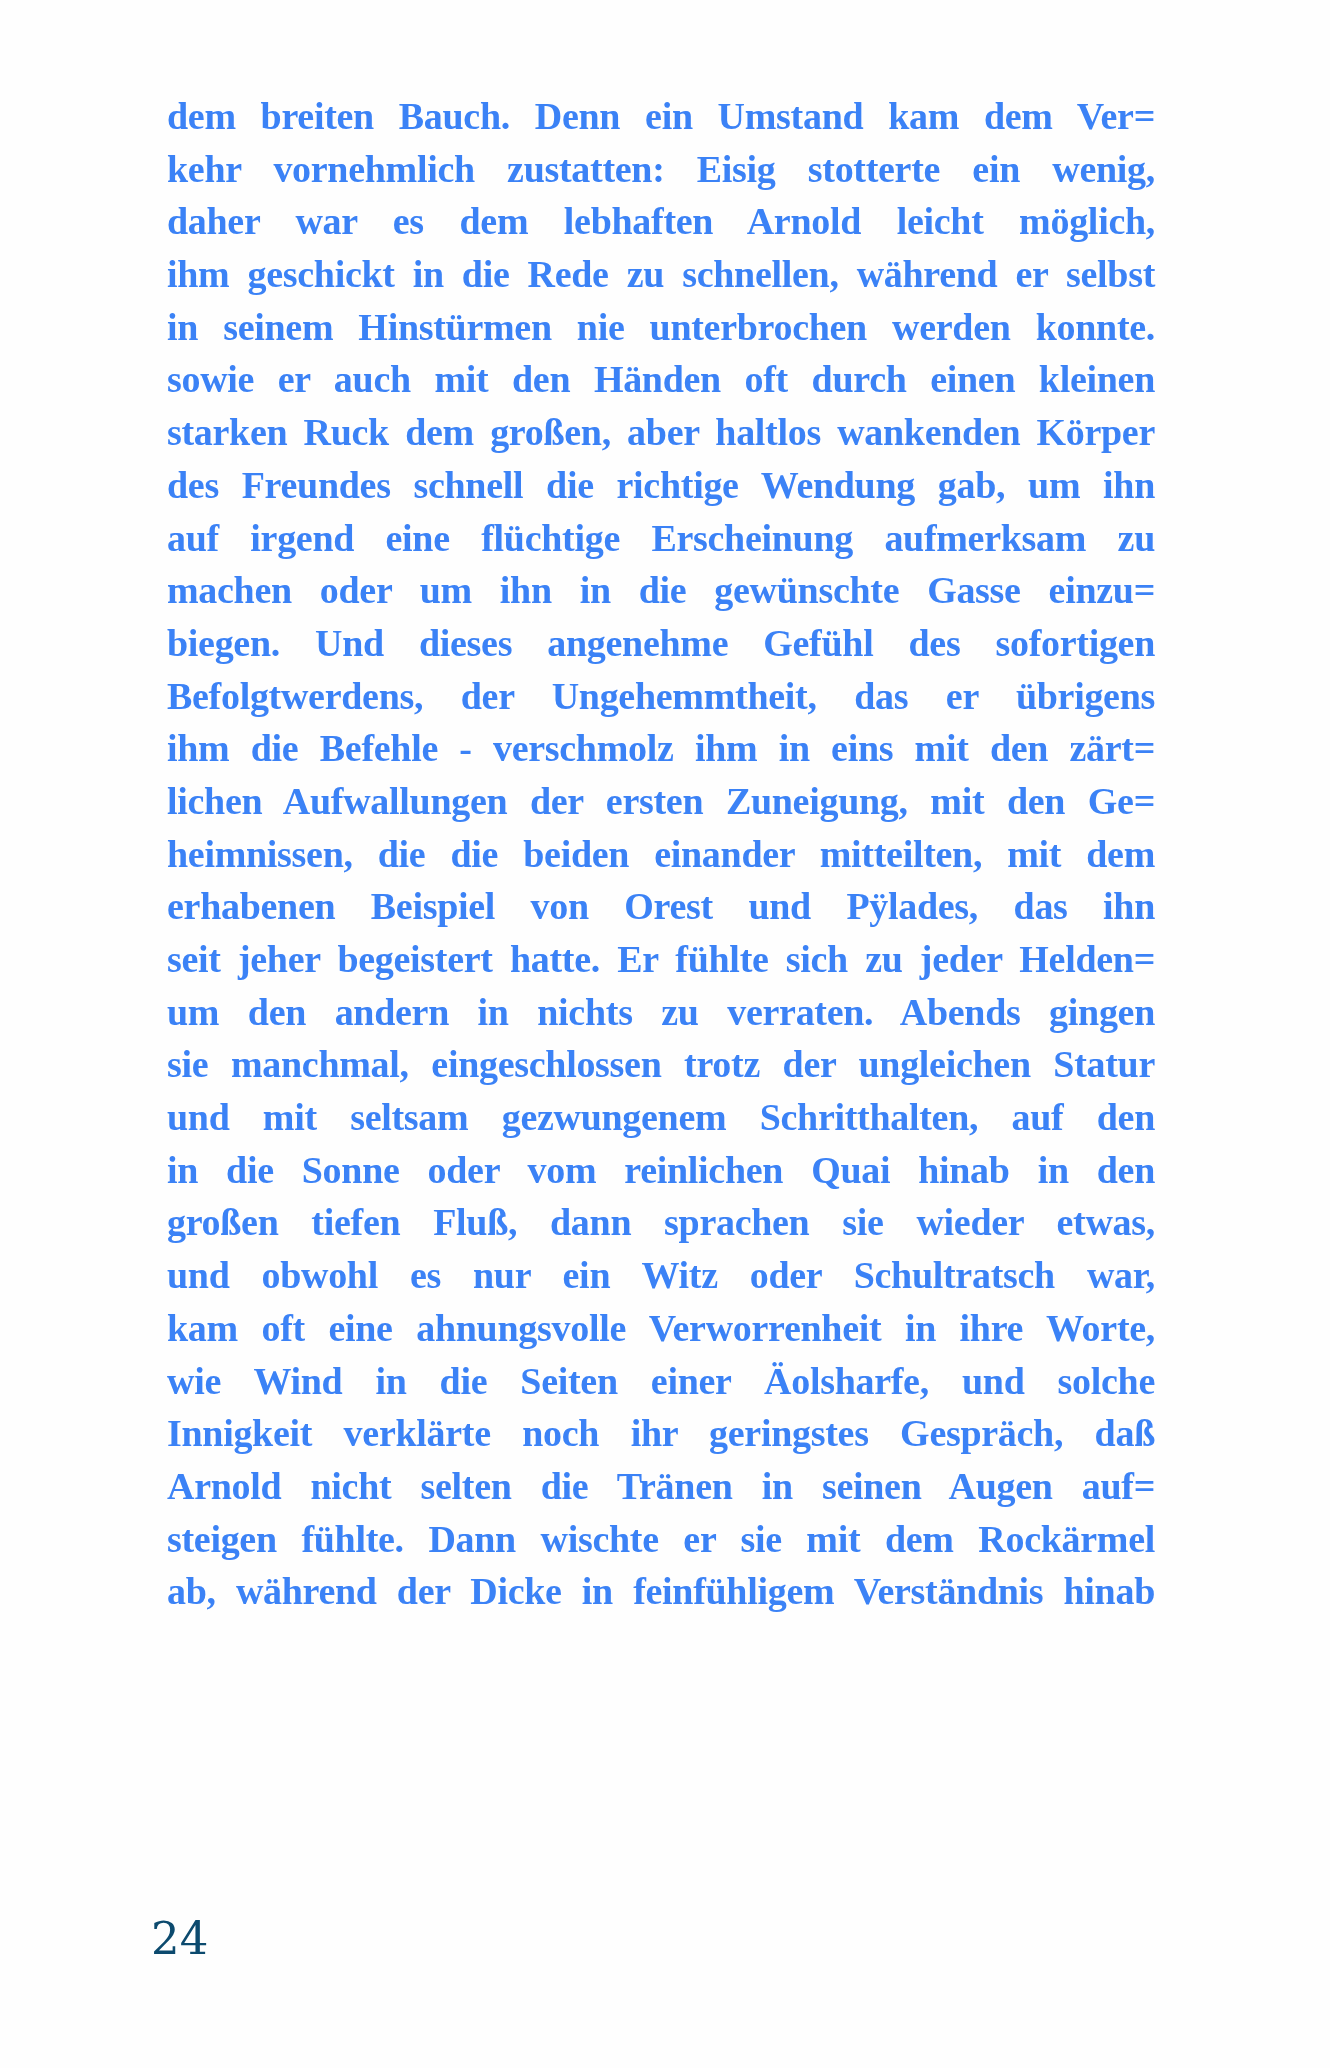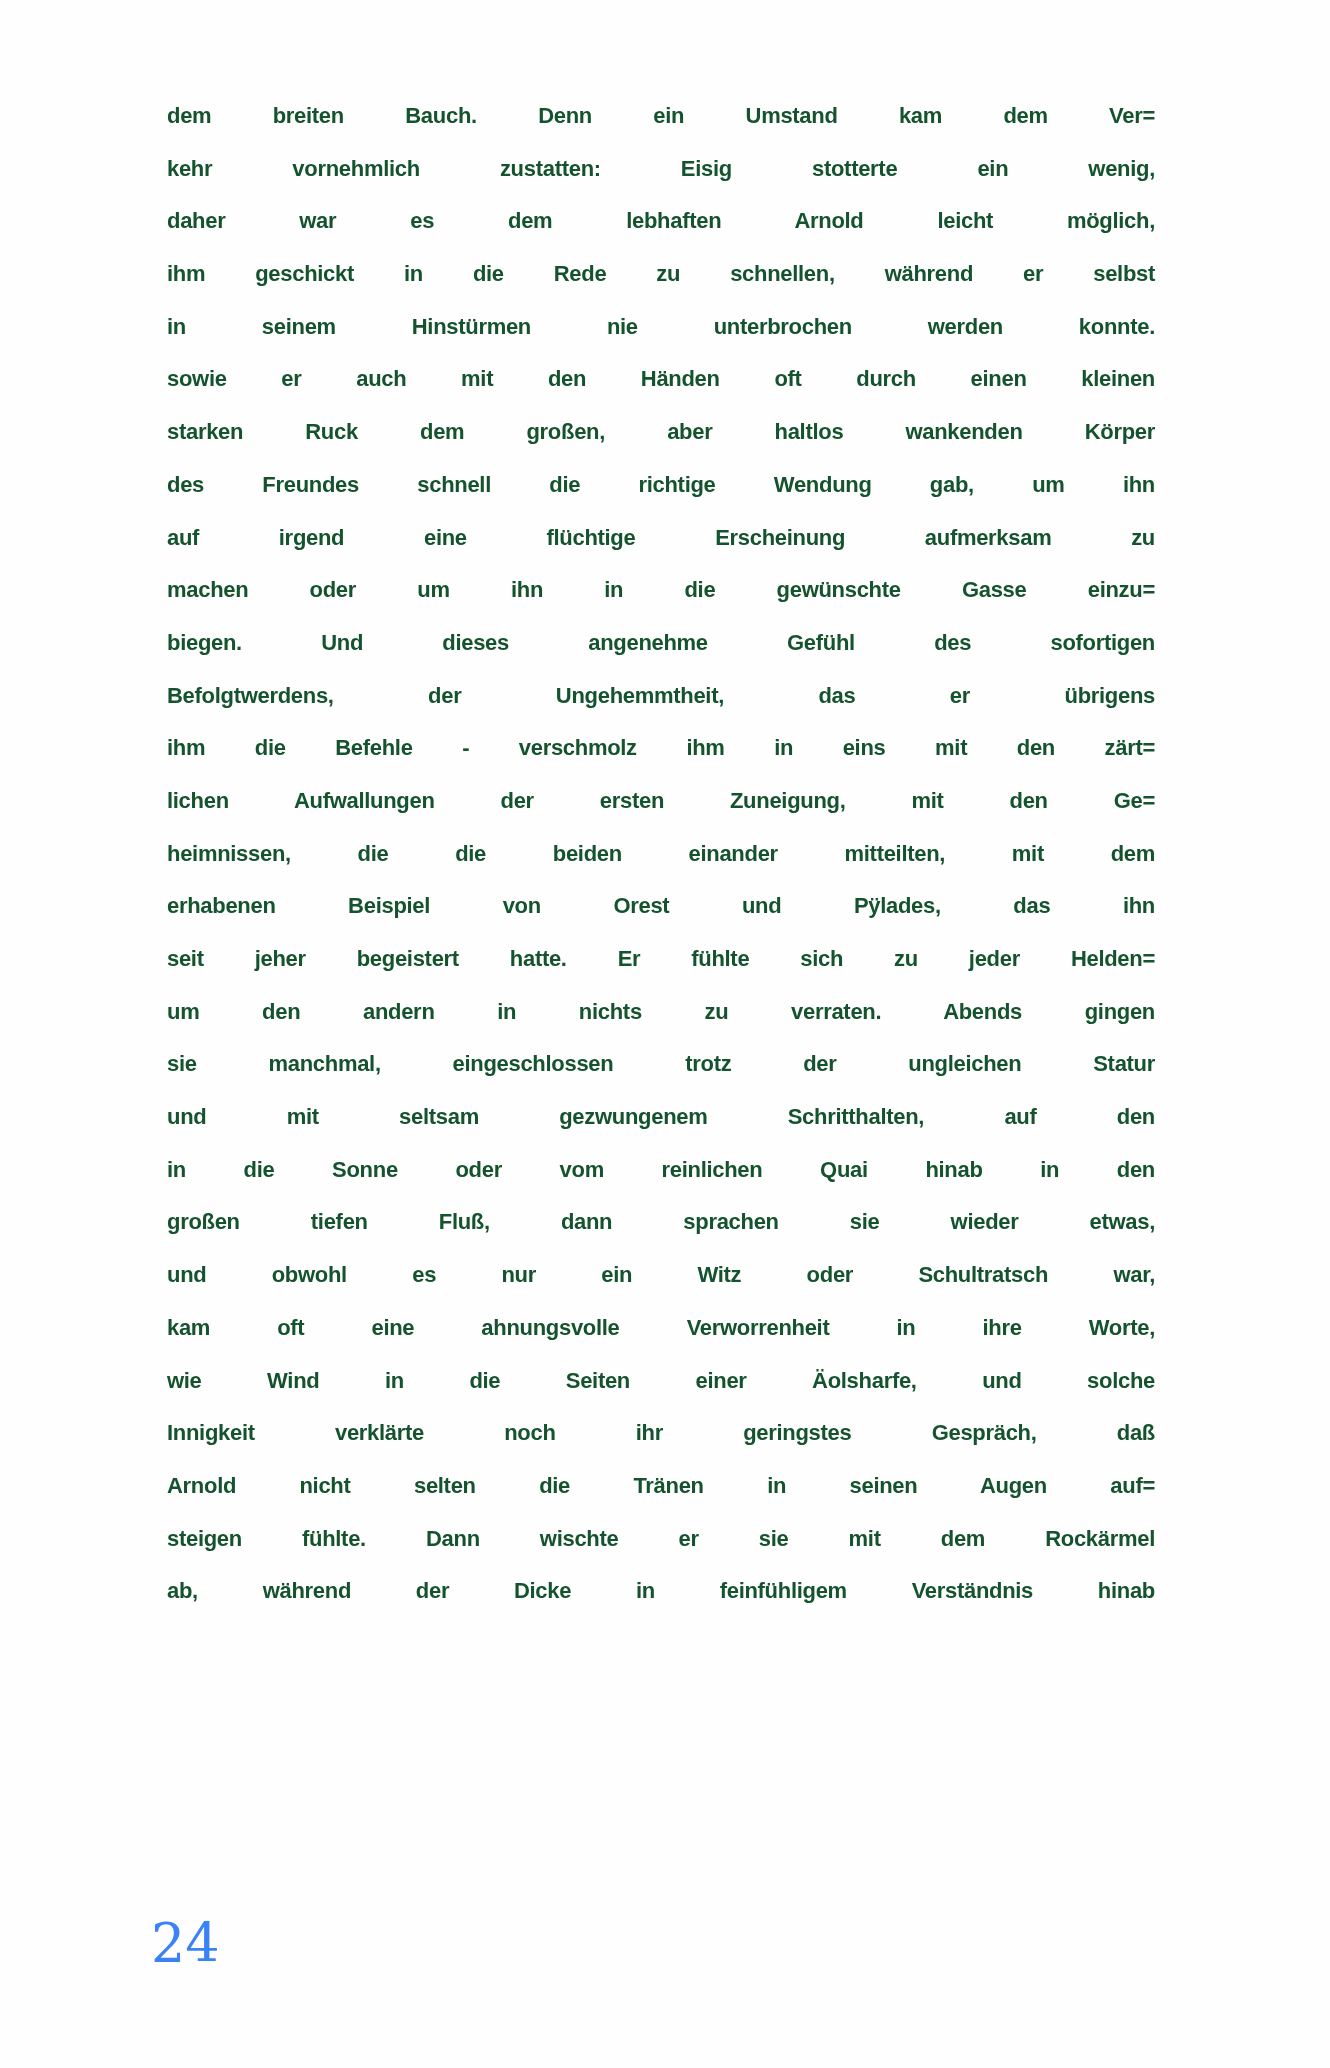--- a/index.html
+++ b/index.html
@@ -14,40 +14,40 @@
     background: #fefefe;
     overflow: hidden;
   }
   .textblock {
     position: absolute;
     left: 167px;
     top: 90px;
     width: 988px;
   }
   .line {
-    font-family: Liberation Sans, sans-serif;
+    font-family: Liberation Serif, serif;
     font-weight: 700;
-    font-size: 22px;
+    font-size: 38px;
     line-height: 52.7px;
     height: 52.7px;
-    color: #14532d;
+    color: #3b82f6;
     text-align: justify;
     text-align-last: justify;
     letter-spacing: -0.3px;
     white-space: nowrap;
     overflow: visible;
   }
   .page-number {
     position: absolute;
     left: 151px;
     top: 1912px;
     font-family: "DejaVu Serif", serif;
     font-weight: 400;
-    font-size: 54px;
-    color: #3b82f6;
+    font-size: 45px;
+    color: #0c4a6e;
   }
 </style>
 </head>
 <body>
 
 <div class="page">
   <div class="textblock">
     <div class="line">dem breiten Bauch. Denn ein Umstand kam dem Ver=</div>
     <div class="line">kehr vornehmlich zustatten: Eisig stotterte ein wenig,</div>
     <div class="line">daher war es dem lebhaften Arnold leicht möglich,</div>

